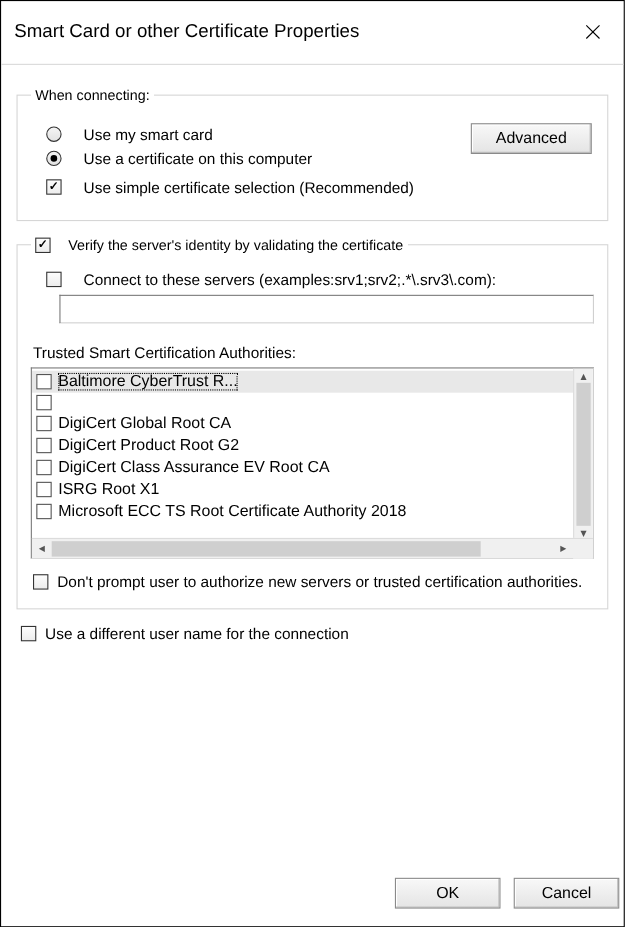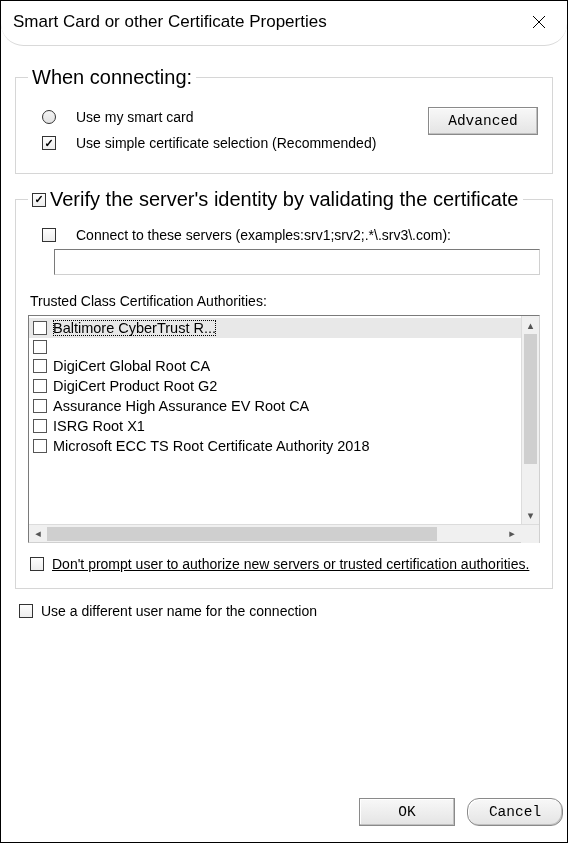--- a/index.html
+++ b/index.html
@@ -15,22 +15,21 @@
     position: relative;
     overflow: hidden;
   }
 
   .titlebar {
     display: flex;
     align-items: center;
     justify-content: space-between;
     padding: 8px 12px 10px 12px;
     border-bottom: 1px solid #d9d9d9;
-    height: 45px;
-    border-radius: 23px;
+    height: 58px;
   }
   .titlebar .title {
     font-size: 17px;
   }
   .close {
     width: 32px; height: 24px;
     display:flex; align-items:center; justify-content:center;
     cursor: default;
   }
   .close svg { width:14px; height:14px; stroke:#000; stroke-width:1; }
@@ -40,24 +39,24 @@
   }
 
   fieldset.groupbox {
     border: 1px solid #d6d6d6;
     margin: 8px 0 14px 0;
     padding: 10px 12px 12px 12px;
     position: relative;
   }
   fieldset.groupbox > legend {
     padding: 0 4px;
-    font-size: 20px;
+    font-size: 13px;
   }
   fieldset.groupbox.with-check > legend {
-    display:flex; align-items:center; gap:4px;
+    display:flex; align-items:center; gap:16px;
   }
 
   .row {
     display:flex;
     align-items:center;
     gap:20px;
     margin: 6px 0;
   }
   .row.indent { margin-left: 14px; }
   label { cursor: default; }
@@ -79,21 +78,21 @@
     flex-shrink:0;
     font-size:12px; line-height:1;
   }
   .checkbox.checked::after { content:"✓"; font-weight:bold; font-size:11px; }
 
   .btn {
     background: linear-gradient(#f8f8f8,#e4e4e4);
     border: 1px solid #8a8a8a;
     box-shadow: inset -1px -1px 0 #c0c0c0, inset 1px 1px 0 #ffffff;
     padding: 5px 18px;
-    font-family: Liberation Mono, monospace;
+    font-family: Liberation Sans, sans-serif;
     font-size: 14.5px;
     min-width: 110px;
     text-align:center;
     cursor: default;
   }
 
   .advanced-btn-wrap {
     position:absolute;
     right: 14px;
     top: 18px;
@@ -120,21 +119,21 @@
 
   .listbox-wrap {
     margin-top:4px;
   }
   .listbox {
     border-top: 1px solid #7a7a7a;
     border-left: 1px solid #7a7a7a;
     border-right: 1px solid #d0d0d0;
     border-bottom: 1px solid #d0d0d0;
     background:#fff;
-    height: 228px;
+    height: 174px;
     display:flex;
     flex-direction:column;
   }
   .listbox-body {
     flex:1;
     display:flex;
     overflow:hidden;
   }
   .listbox-items {
     flex:1;
@@ -200,21 +199,20 @@
     display:flex;
     justify-content:flex-end;
     margin-top:10px;
   }
 
   .noprompt {
     display:flex;
     align-items:flex-start;
     gap:8px;
     margin: 12px 2px 2px 2px;
-    text-decoration: underline;
   }
   .noprompt .chktxt { line-height:1.35; }
 
   .footer-check {
     display:flex; align-items:center; gap:8px;
     margin: 6px 4px 24px 4px;
   }
 
   .dialog-buttons {
     position:absolute;
@@ -244,41 +242,45 @@
 
     <div class="advanced-btn-wrap">
       <button class="btn">Advanced</button>
     </div>
 
     <div class="row indent">
       <span class="radio-outer"></span>
       <label>Use my smart card</label>
     </div>
 
+    <div class="row indent">
+      <span class="radio-outer checked"></span>
+      <label>Use a certificate on this computer</label>
+    </div>
 
     <div class="row indent" style="margin-top:10px;">
       <span class="checkbox checked"></span>
       <label>Use simple certificate selection (Recommended)</label>
     </div>
   </fieldset>
 
   <fieldset class="groupbox with-check">
     <legend>
       <span class="checkbox checked"></span>
       <span>Verify the server's identity by validating the certificate</span>
     </legend>
 
     <div class="row indent" style="margin-top:6px;">
       <span class="checkbox"></span>
       <label>Connect to these servers (examples:srv1;srv2;.*\.srv3\.com):</label>
     </div>
 
     <input type="text" class="textinput" value="" style="">
 
-    <div class="section-label" style="margin-top:18px;">Trusted Class Certification Authorities:</div>
+    <div class="section-label" style="margin-top:18px;">Trusted Smart Certification Authorities:</div>
 
     <div class="listbox-wrap">
       <div class="listbox">
         <div class="listbox-body">
           <div class="listbox-items" id="ca-items">
               <div class="list-item focused">
                 <span class="chk"></span>
                 <span class="txt">Baltimore CyberTrust R...</span>
               </div>
               <div class="list-item">
@@ -287,21 +289,21 @@
               <div class="list-item">
                 <span class="chk"></span>
                 <span class="txt">DigiCert Global Root CA</span>
               </div>
               <div class="list-item">
                 <span class="chk"></span>
                 <span class="txt">DigiCert Product Root G2</span>
               </div>
               <div class="list-item">
                 <span class="chk"></span>
-                <span class="txt">Assurance High Assurance EV Root CA</span>
+                <span class="txt">DigiCert Class Assurance EV Root CA</span>
               </div>
               <div class="list-item">
                 <span class="chk"></span>
                 <span class="txt">ISRG Root X1</span>
               </div>
               <div class="list-item">
                 <span class="chk"></span>
                 <span class="txt">Microsoft ECC TS Root Certificate Authority 2018</span>
               </div>
             </div>
@@ -331,14 +333,14 @@
 
   <div class="footer-check">
     <span class="checkbox"></span>
     <label>Use a different user name for the connection</label>
   </div>
 
 </div>
 
 <div class="dialog-buttons">
   <button class="btn" style="min-width:96px;">OK</button>
-  <button class="btn" style="min-width:96px;border-radius:12px;">Cancel</button>
+  <button class="btn" style="min-width:96px;">Cancel</button>
 </div>
 
 </body></html>

